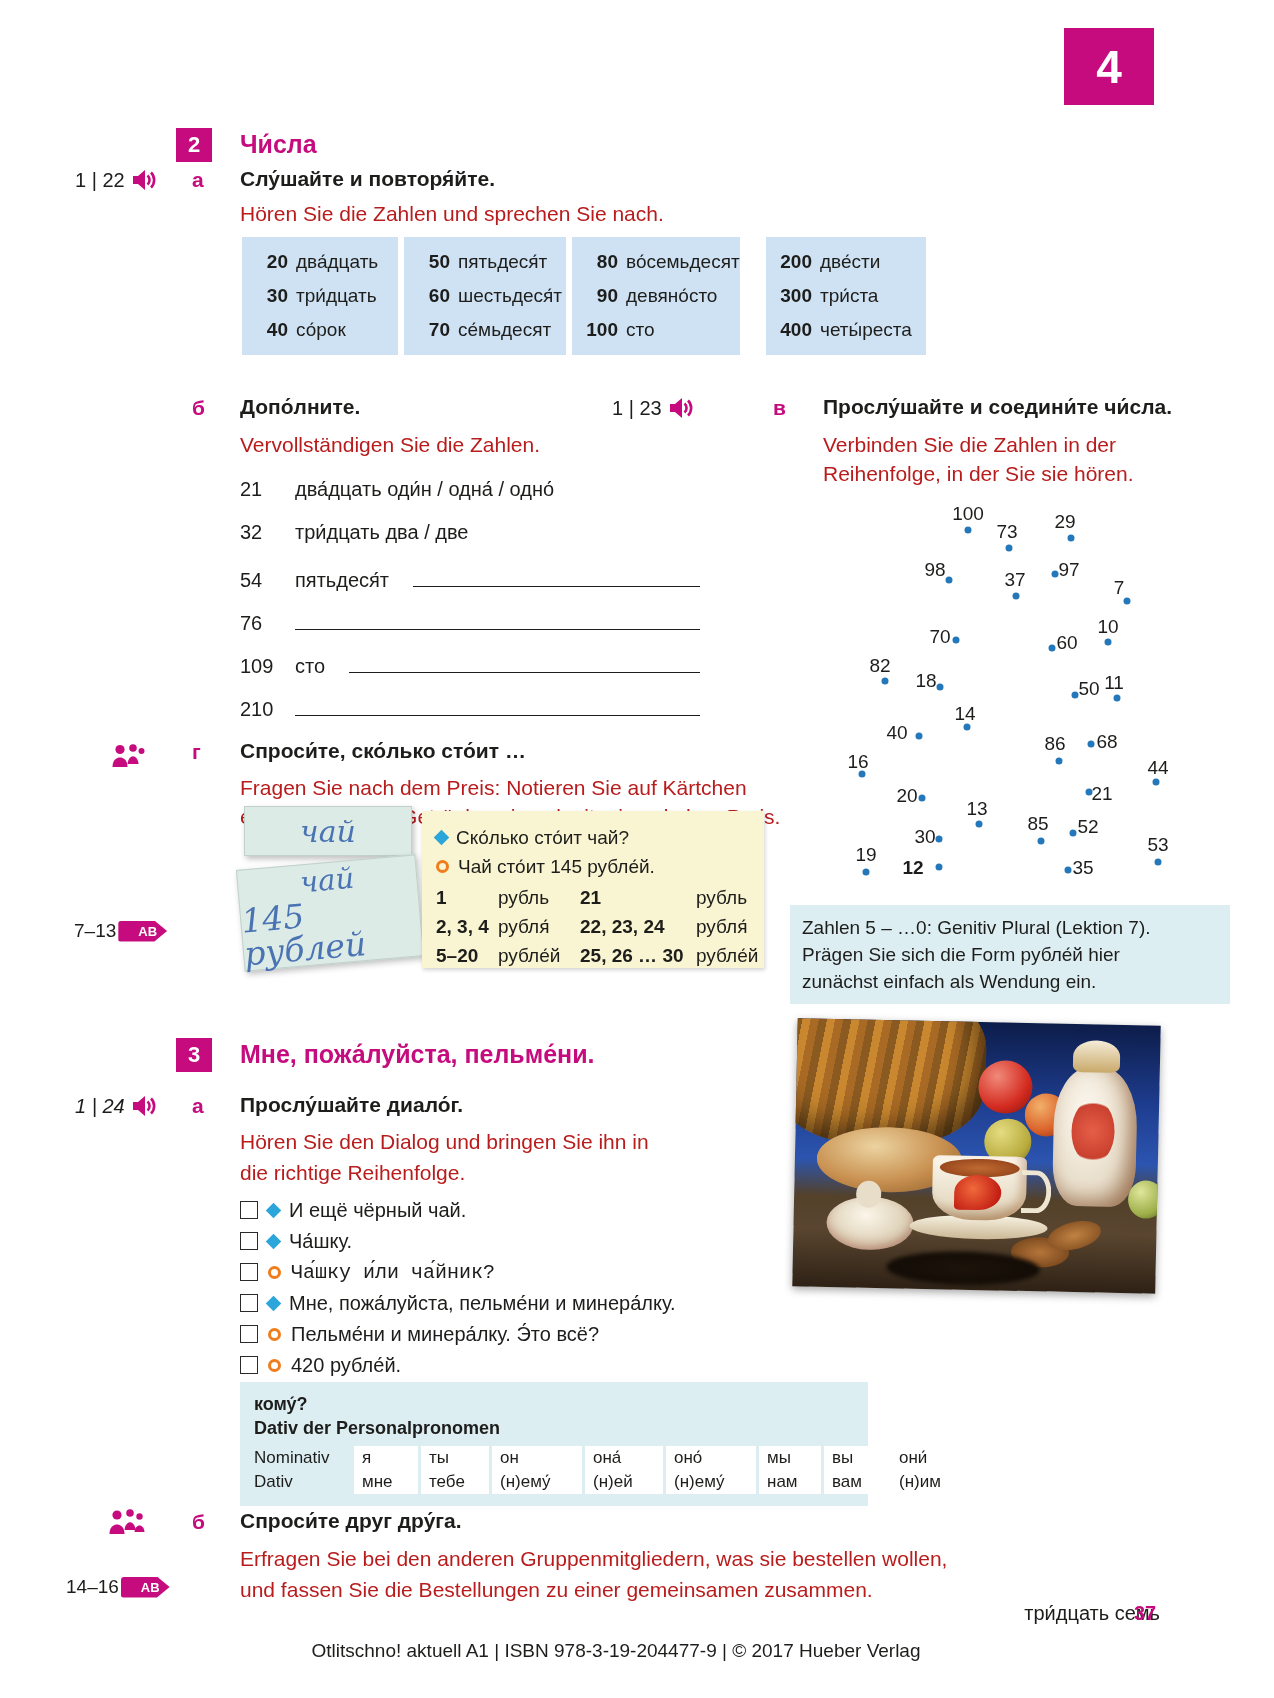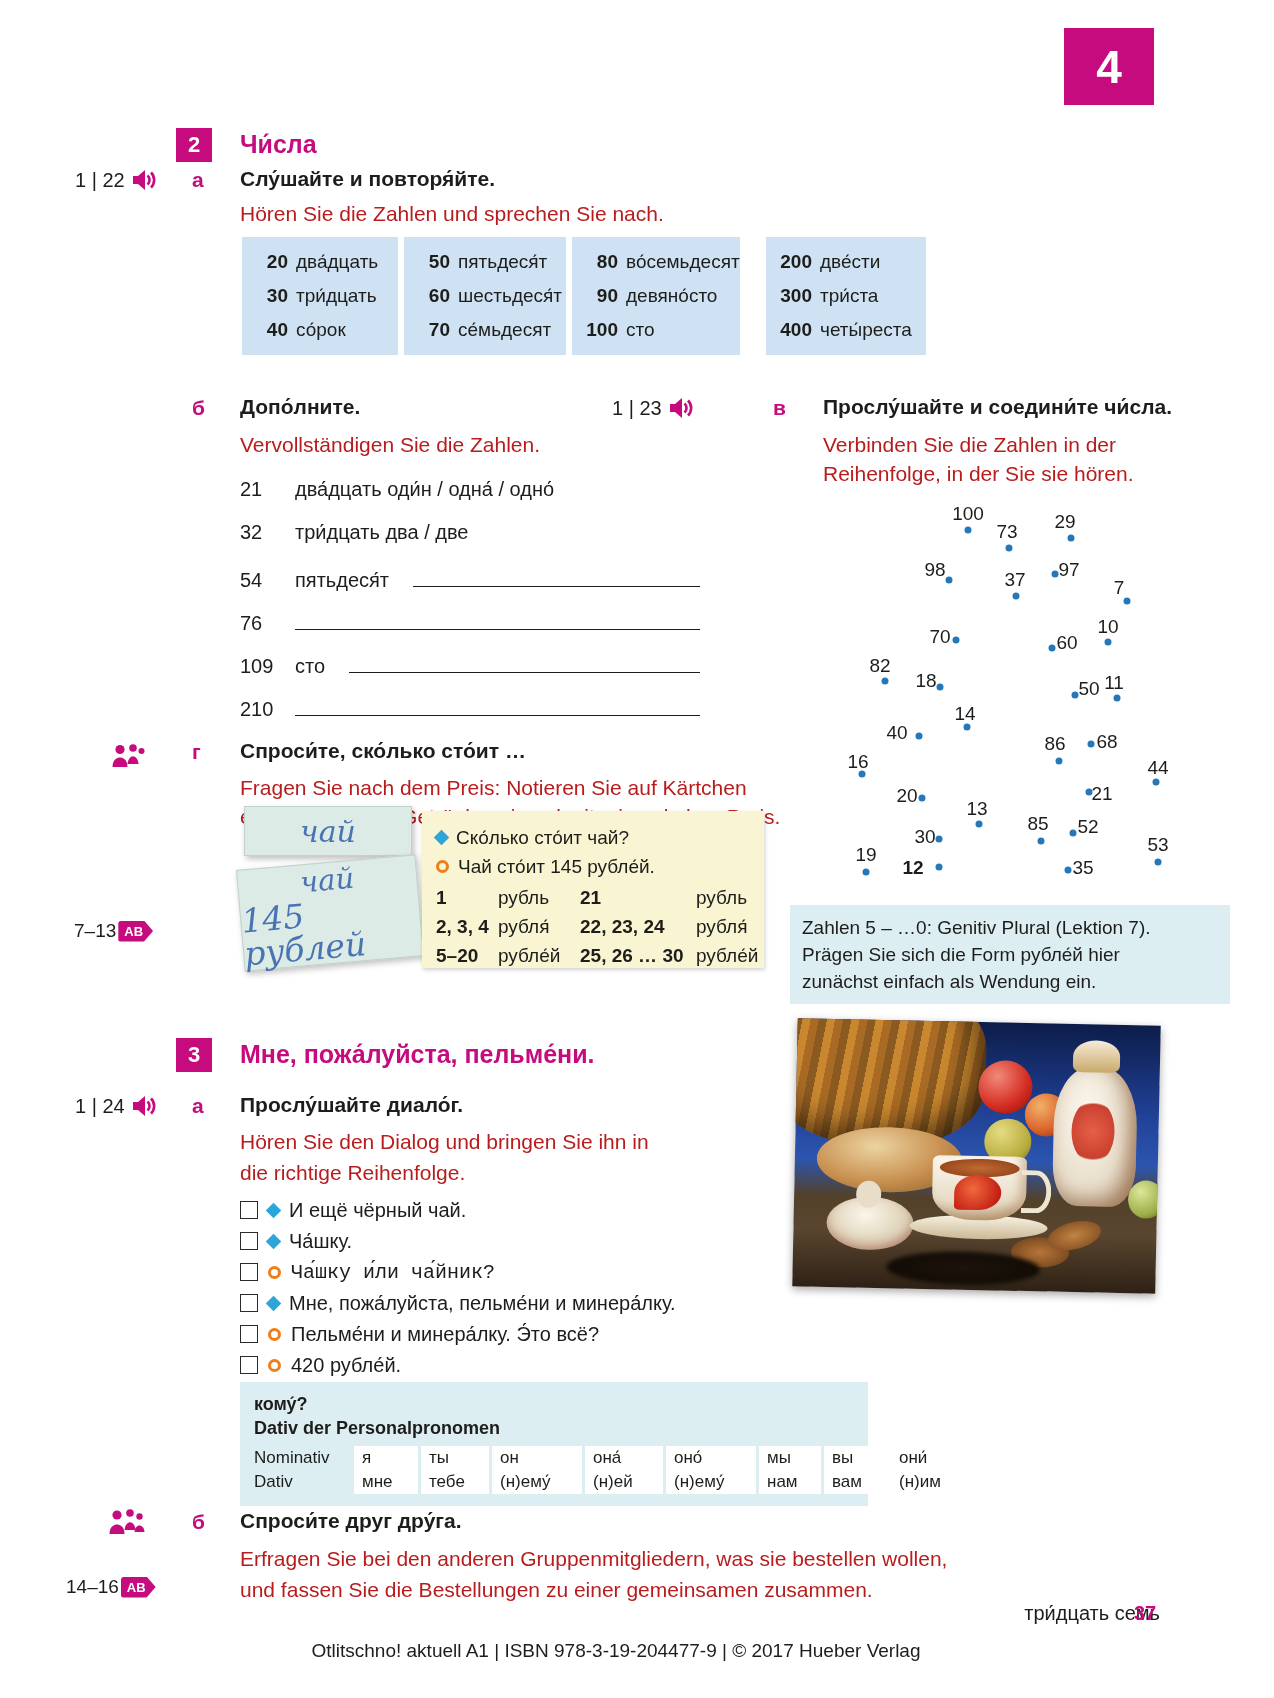--- a/index.html
+++ b/index.html
@@ -10,21 +10,21 @@
   .ru-title{font-weight:bold;font-size:21px;}
   .de-text{font-size:21px;color:#b91c1c;}
   .sec-badge{position:absolute;width:36px;height:34px;background:#c50b7d;color:#fff;
              font-weight:bold;font-size:22px;display:flex;align-items:center;justify-content:center;}
   .sec-title{position:absolute;font-weight:bold;font-size:25px;color:#c50b7d;}
   .sub-label{position:absolute;font-weight:bold;font-size:21px;color:#c50b7d;}
   .audio{position:absolute;display:flex;align-items:center;gap:6px;font-size:20px;color:#1d1d1b;cursor:pointer;}
   .audio svg{width:26px;height:24px;}
   .ab-wrap{position:absolute;display:flex;align-items:center;gap:2px;font-size:19px;}
   .ab-badge{display:inline-block;background:#c50b7d;color:#fff;font-weight:bold;font-size:13px;
-            padding:3px 10px 3px 6px;clip-path:polygon(0 0,74% 0,100% 50%,74% 100%,0 100%);border-radius:3px;}
+            padding:3px 10px 3px 20px;clip-path:polygon(0 0,74% 0,100% 50%,74% 100%,0 100%);border-radius:3px;}
   .group-icon{position:absolute;}
   
   .tab4{position:absolute;left:1064px;top:28px;width:90px;height:77px;background:#c50b7d;color:#fff;
         display:flex;align-items:center;justify-content:center;font-size:46px;font-weight:bold;}
   
   .ntcol{position:absolute;top:237px;background:#cfe2f3;padding:8px 0;}
   .ntrow{display:flex;align-items:baseline;height:34px;line-height:34px;font-size:19px;}
   .ntnum{width:46px;text-align:right;font-weight:bold;margin-right:8px;flex:none;}
   
   .fill-item{position:absolute;left:240px;width:460px;display:flex;align-items:baseline;font-size:20px;height:26px;}
@@ -359,21 +359,21 @@
 
   <div class="info-box">
     <div>Zahlen 5 – …0: Genitiv Plural (Lektion 7).</div>
     <div>Prägen Sie sich die Form рубле́й hier</div>
     <div>zunächst einfach als Wendung ein.</div>
   </div>
 
   <div class="sec-badge" style="left:176px;top:1038px;">3</div>
   <div class="sec-title" style="left:240px;top:1040px;">Мне, пожа́луйста, пельме́ни.</div>
 
-  <div class="audio" style="left:75px;top:1094px;">
+  <div class="audio" style="left:75px;top:1094px;font-style:italic;">
     <span>1 | 24</span>
     <svg viewBox="0 0 26 24">
       <path d="M2 8v8h5l7 6V2L7 8z" fill="#c50b7d"></path>
       <path d="M16.5 7.5a6 6 0 010 9" stroke="#c50b7d" stroke-width="2.6" fill="none"></path>
       <path d="M20 4.5a10.5 10.5 0 010 15" stroke="#c50b7d" stroke-width="2.6" fill="none"></path>
     </svg>
   </div>
   <div class="sub-label" style="left:192px;top:1094px;">а</div>
   <div class="abs ru-title" style="left:240px;top:1093px;">Прослу́шайте диало́г.</div>
   <div class="abs de-text" style="left:240px;top:1130px;">Hören Sie den Dialog und bringen Sie ihn in</div>

